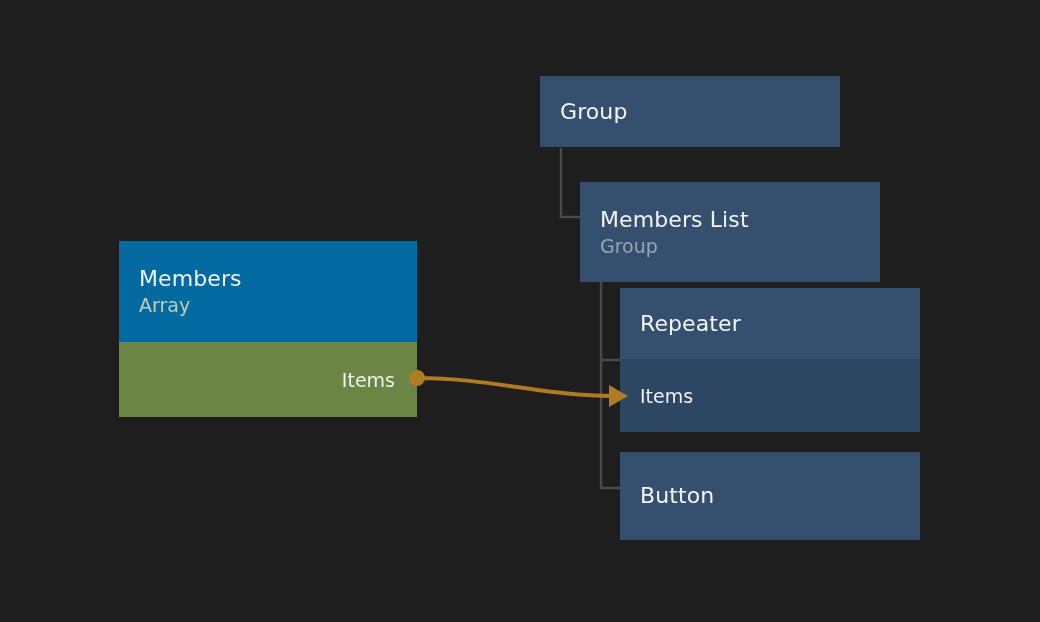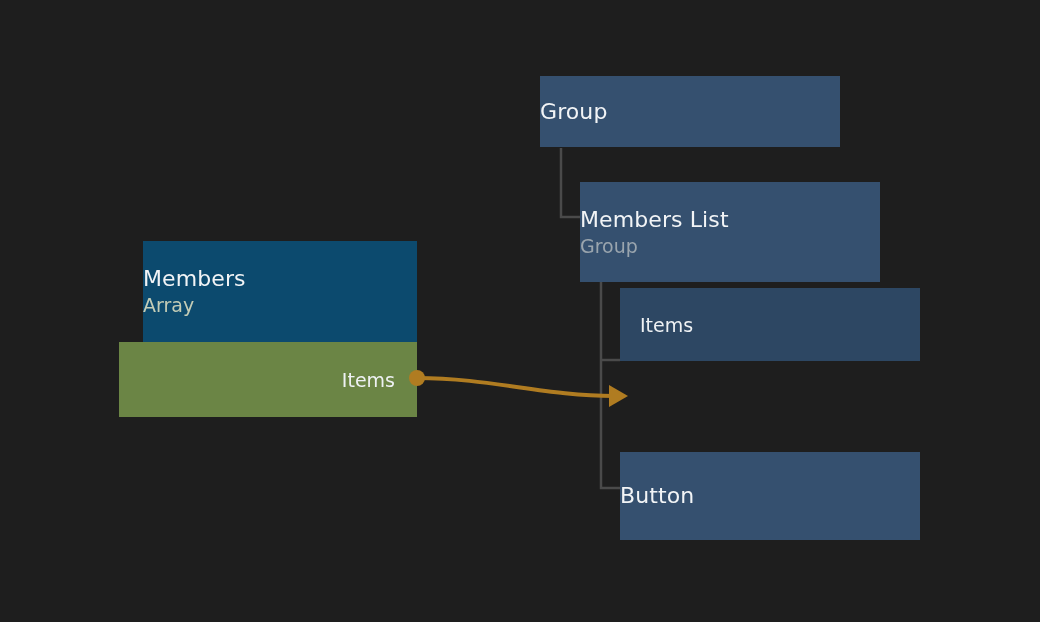--- a/index.html
+++ b/index.html
@@ -37,20 +37,21 @@
     position: absolute;
     z-index: 2;
     box-sizing: border-box;
     overflow: hidden;
   }
   .node-header {
     box-sizing: border-box;
     display: flex;
     flex-direction: column;
     justify-content: center;
+    padding-left: 20px;
   }
   .node-title {
     color: #f2f4f6;
     font-size: 22px;
     line-height: 28px;
     letter-spacing: 0.1px;
     white-space: nowrap;
   }
   .node-subtitle {
     font-size: 19px;
@@ -68,21 +69,21 @@
     line-height: 24px;
     white-space: nowrap;
   }
 
   
   .node.blue .node-header { background: #35506f; }
   .node.blue .node-body   { background: #2d4763; }
   .node.blue .node-subtitle { color: #9aa5ae; }
 
   
-  .node.green .node-header { background: #0c4a6e; margin-left: 24px; }
+  .node.green .node-header { background: #0369a1; }
   .node.green .node-body   { background: #6b8545; }
   .node.green .node-subtitle { color: #c3ccb6; }
 
   
   .node-body.align-right { justify-content: flex-end; padding-right: 22px; }
   .node-body.align-left  { justify-content: flex-start; padding-left: 20px; }
 </style>
 </head>
 <body>
 
@@ -103,20 +104,23 @@
   </div>
 
   <div class="node blue" style="left:580px; top:168px; width:300px;margin-top:14px;">
     <div class="node-header" style="height:100px;">
       <div class="node-title">Members List</div>
       <div class="node-subtitle">Group</div>
     </div>
   </div>
 
   <div class="node blue" style="left:620px; top:288px; width:300px;">
+    <div class="node-header" style="height:71px;">
+      <div class="node-title">Repeater</div>
+    </div>
     <div class="node-body align-left" style="height:73px;">
       <span class="port-label">Items</span>
     </div>
   </div>
 
   <div class="node blue" style="left:620px; top:452px; width:300px;">
     <div class="node-header" style="height:88px;">
       <div class="node-title">Button</div>
     </div>
   </div>

